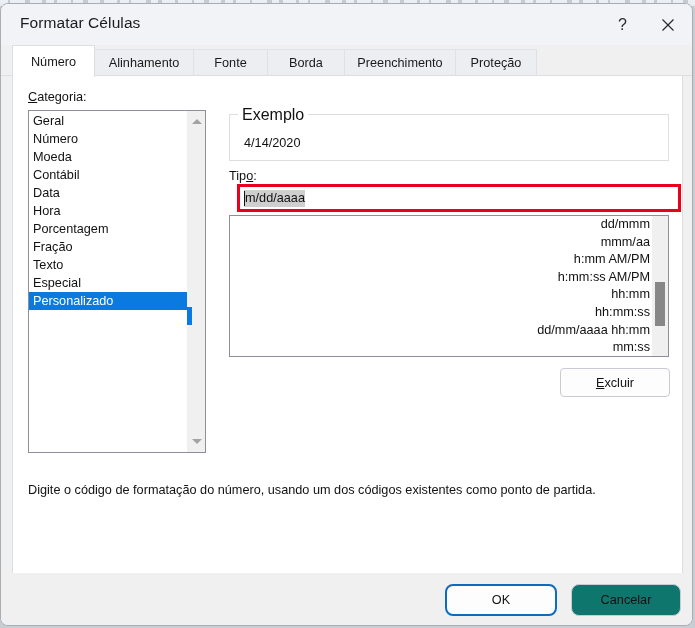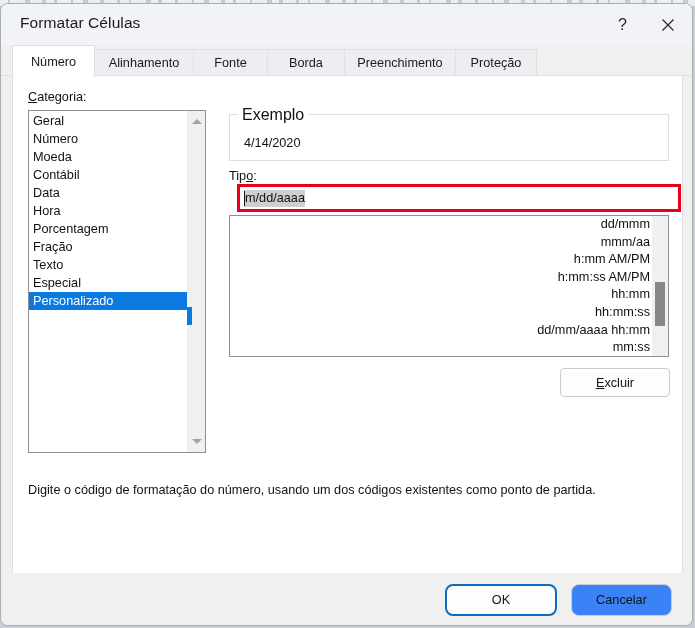--- a/index.html
+++ b/index.html
@@ -333,22 +333,22 @@
     cursor: default;
   }
   #ok-button {
     left: 444px;
     width: 112px;
     background: #fdfdfd;
     border: 2px solid #0f6cbd;
   }
   #cancel-button {
     left: 570px;
-    width: 101px;
-    background: #3b82f6;
+    width: 110px;
+    background: #0f766e;
     border: 1px solid #c8ccd2;
   }
 </style>
 </head>
 <body>
 
 <div id="app-backdrop">
     <div class="tick" style="left: 8px; width: 2px;"></div>
     <div class="tick" style="left: 25px; width: 5px;"></div>
     <div class="tick" style="left: 42px; width: 4px;"></div>

